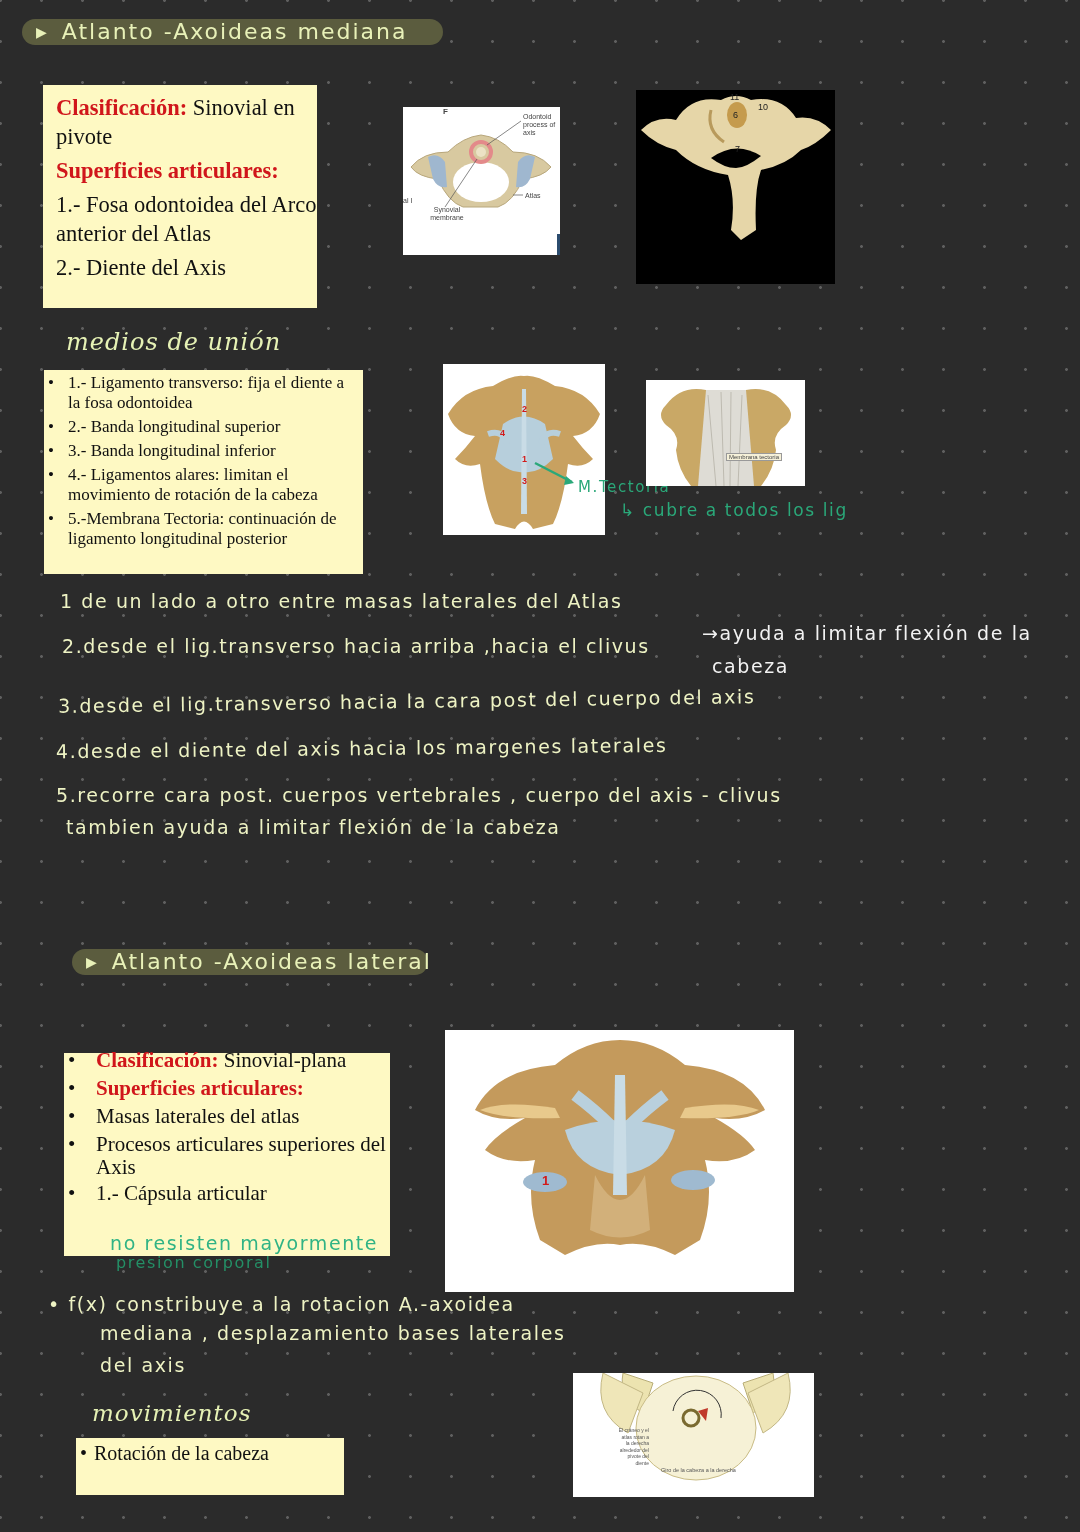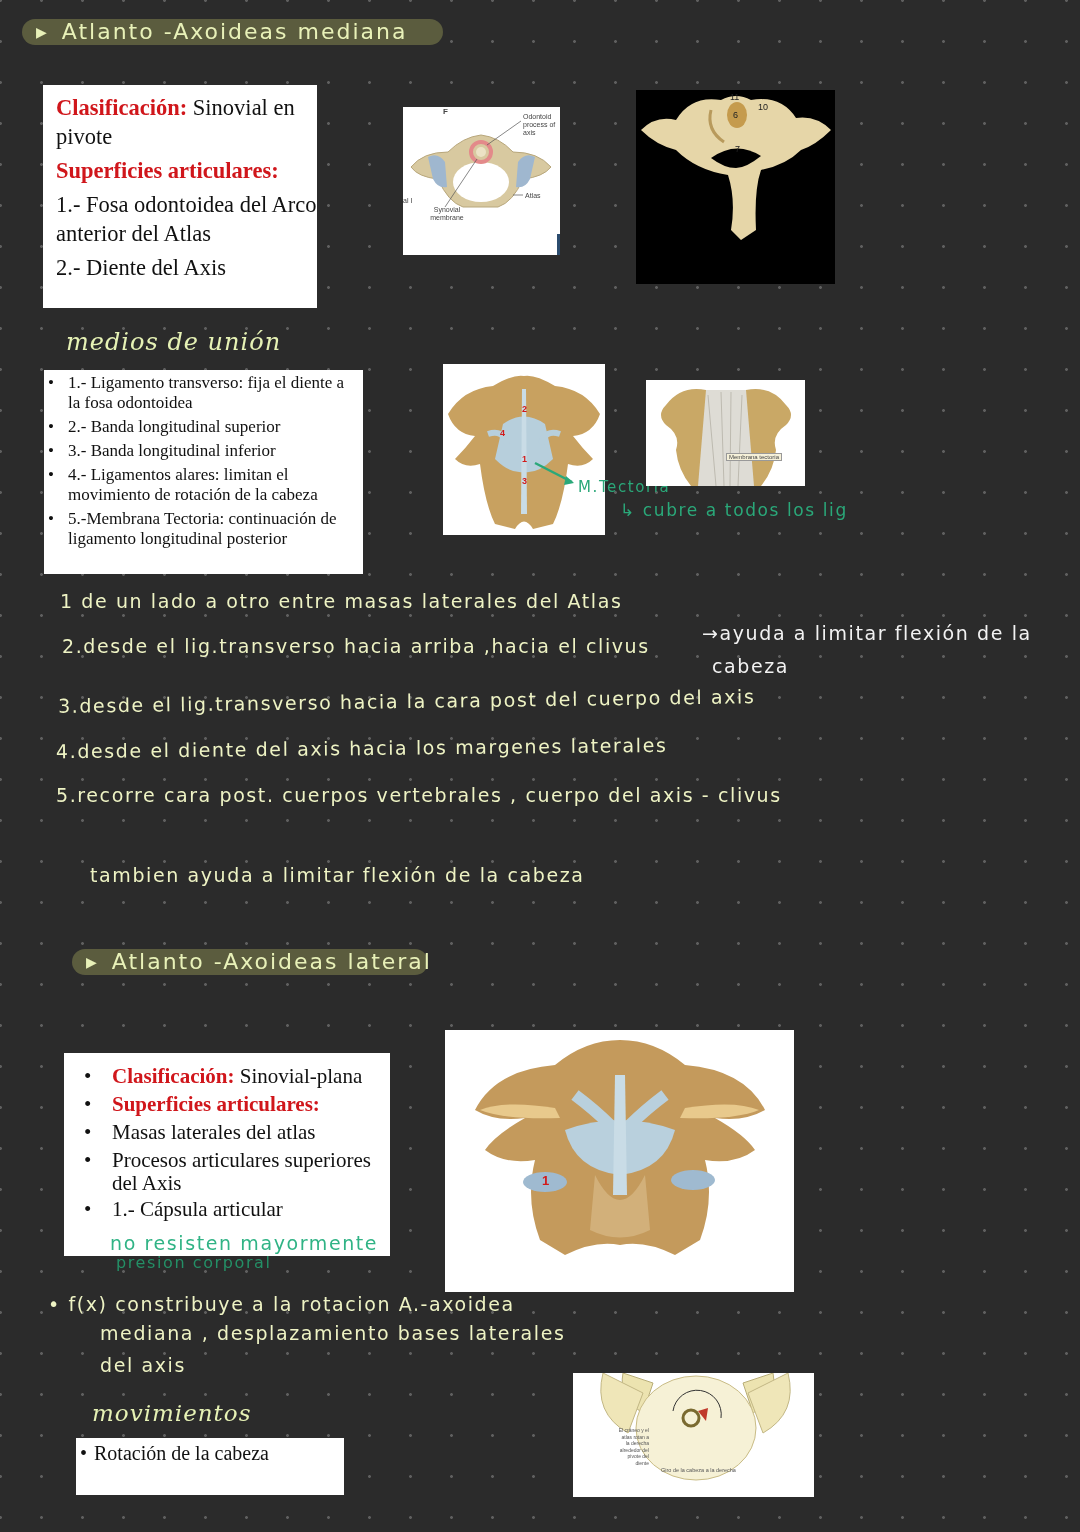--- a/index.html
+++ b/index.html
@@ -12,21 +12,21 @@
     font-family: "Liberation Serif", serif;
   }
   .abs { position: absolute; }
   .pill {
     position: absolute; background: #5b5c3e; border-radius: 14px;
     color: #e8f1b8; font-family: "DejaVu Sans", sans-serif; font-size: 22px;
     letter-spacing: 2px; height: 26px; line-height: 26px; padding: 0 12px 0 14px;
     white-space: nowrap;
   }
   .pill .tri { font-size: 14px; margin-right: 4px; vertical-align: 2px; }
-  .card { position: absolute; background: #ffffff; color: #111; }
+  .card { position: absolute; background: #fef9c3; color: #111; }
   .red { color: #d0161b; font-weight: bold; }
   .hand {
     position: absolute; color: #eef3c4; font-family: "DejaVu Sans", sans-serif;
     font-size: 19px; letter-spacing: 1.6px; white-space: nowrap;
   }
   .hand.white { color: #f2f2f2; }
   .hand.teal { color: #2aa879; }
   .script {
     position: absolute; color: #e6f2b5; font-family: "DejaVu Serif", serif;
     font-style: italic; font-size: 24px; letter-spacing: 1px; white-space: nowrap;
@@ -129,28 +129,28 @@
   <span class="lbl" style="left:80px; top:73px; font-size:6px; background:#f5f0d8; border:0.5px solid #999; padding:0 2px;">Membrana tectoria</span>
 </div>
 
 <div class="hand" style="left:60px; top:590px;">1 de un lado a otro entre masas laterales del Atlas</div>
 <div class="hand" style="left:62px; top:635px;">2.desde el lig.transverso hacia arriba ,hacia el clivus</div>
 <div class="hand white" style="left:702px; top:622px;">→ayuda a limitar flexión de la</div>
 <div class="hand white" style="left:712px; top:655px;">cabeza</div>
 <div class="hand" style="left:58px; top:690px; transform:rotate(-0.8deg);">3.desde el lig.transverso hacia la cara post del cuerpo del axis</div>
 <div class="hand" style="left:56px; top:737px; transform:rotate(-0.6deg);">4.desde el diente del axis hacia los margenes laterales</div>
 <div class="hand" style="left:56px; top:784px;">5.recorre cara post. cuerpos vertebrales  , cuerpo del axis - clivus</div>
-<div class="hand" style="left:90px; top:816px;margin-top:48px;">tambien ayuda a limitar flexión de la cabeza</div>
+<div class="hand" style="left:66px; top:816px;">tambien ayuda a limitar flexión de la cabeza</div>
 
 <div class="pill" style="left:72px; top:949px; width:330px;">
   <span class="tri">▶</span>
   <span>Atlanto -Axoideas  lateral</span>
 </div>
 
-<div class="card" style="left:64px; top:1053px; width:326px; height:203px; padding:16px; box-sizing:border-box; font-size:21px; line-height:28px; overflow:visible;">
+<div class="card" style="left:64px; top:1053px; width:326px; height:203px; padding:0; box-sizing:border-box; font-size:21px; line-height:28px; overflow:visible;">
   <ul class="bul" style="margin-top:-7px;">
     <li style="padding-left:32px;"><span class="red">Clasificación:</span><span> Sinovial-plana</span></li>
     <li style="padding-left:32px;"><span class="red">Superficies articulares:</span></li>
     <li style="padding-left:32px;"><span>Masas laterales del atlas</span></li>
     <li style="padding-left:32px; line-height:23px; padding-top:3px;"><span>Procesos articulares superiores del Axis</span></li>
     <li style="padding-left:32px;"><span>1.- Cápsula articular</span></li>
   </ul>
 </div>
 <div class="hand teal" style="left:110px; top:1232px; font-size:19px; color:#30b385;">no resisten mayormente</div>
 <div class="hand teal" style="left:116px; top:1253px; font-size:16px; color:#248f66;">presion corporal</div>

